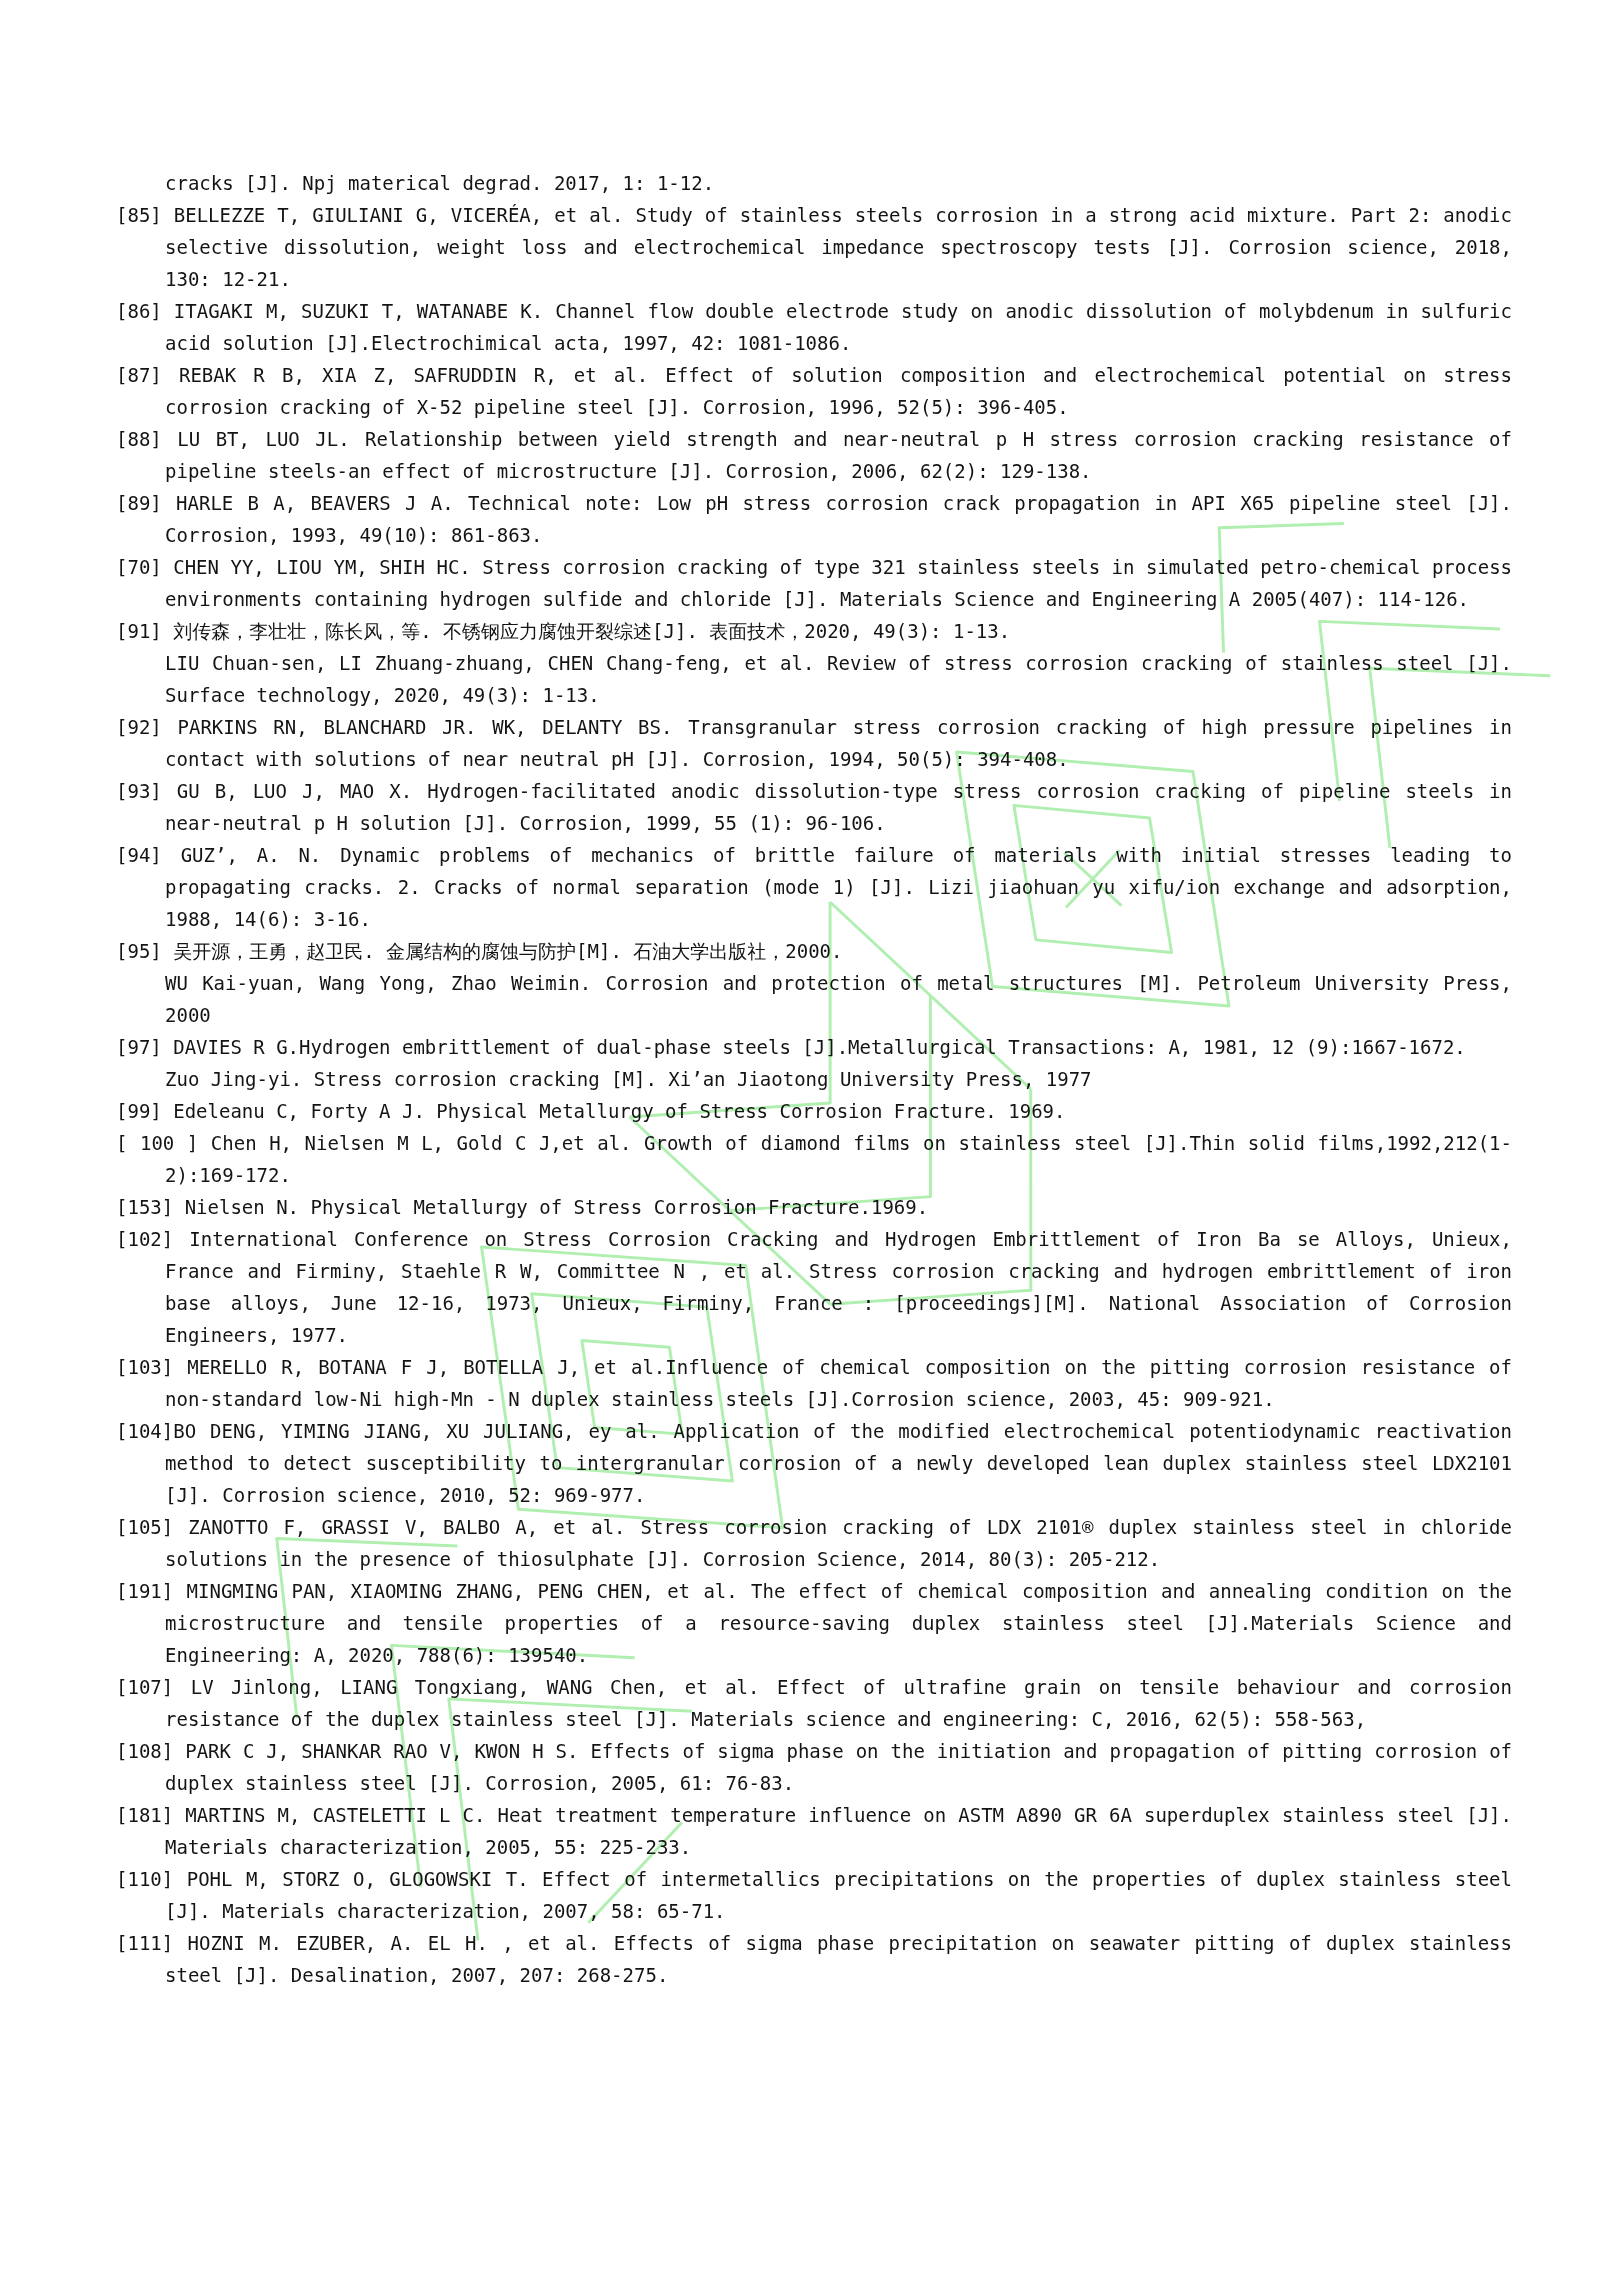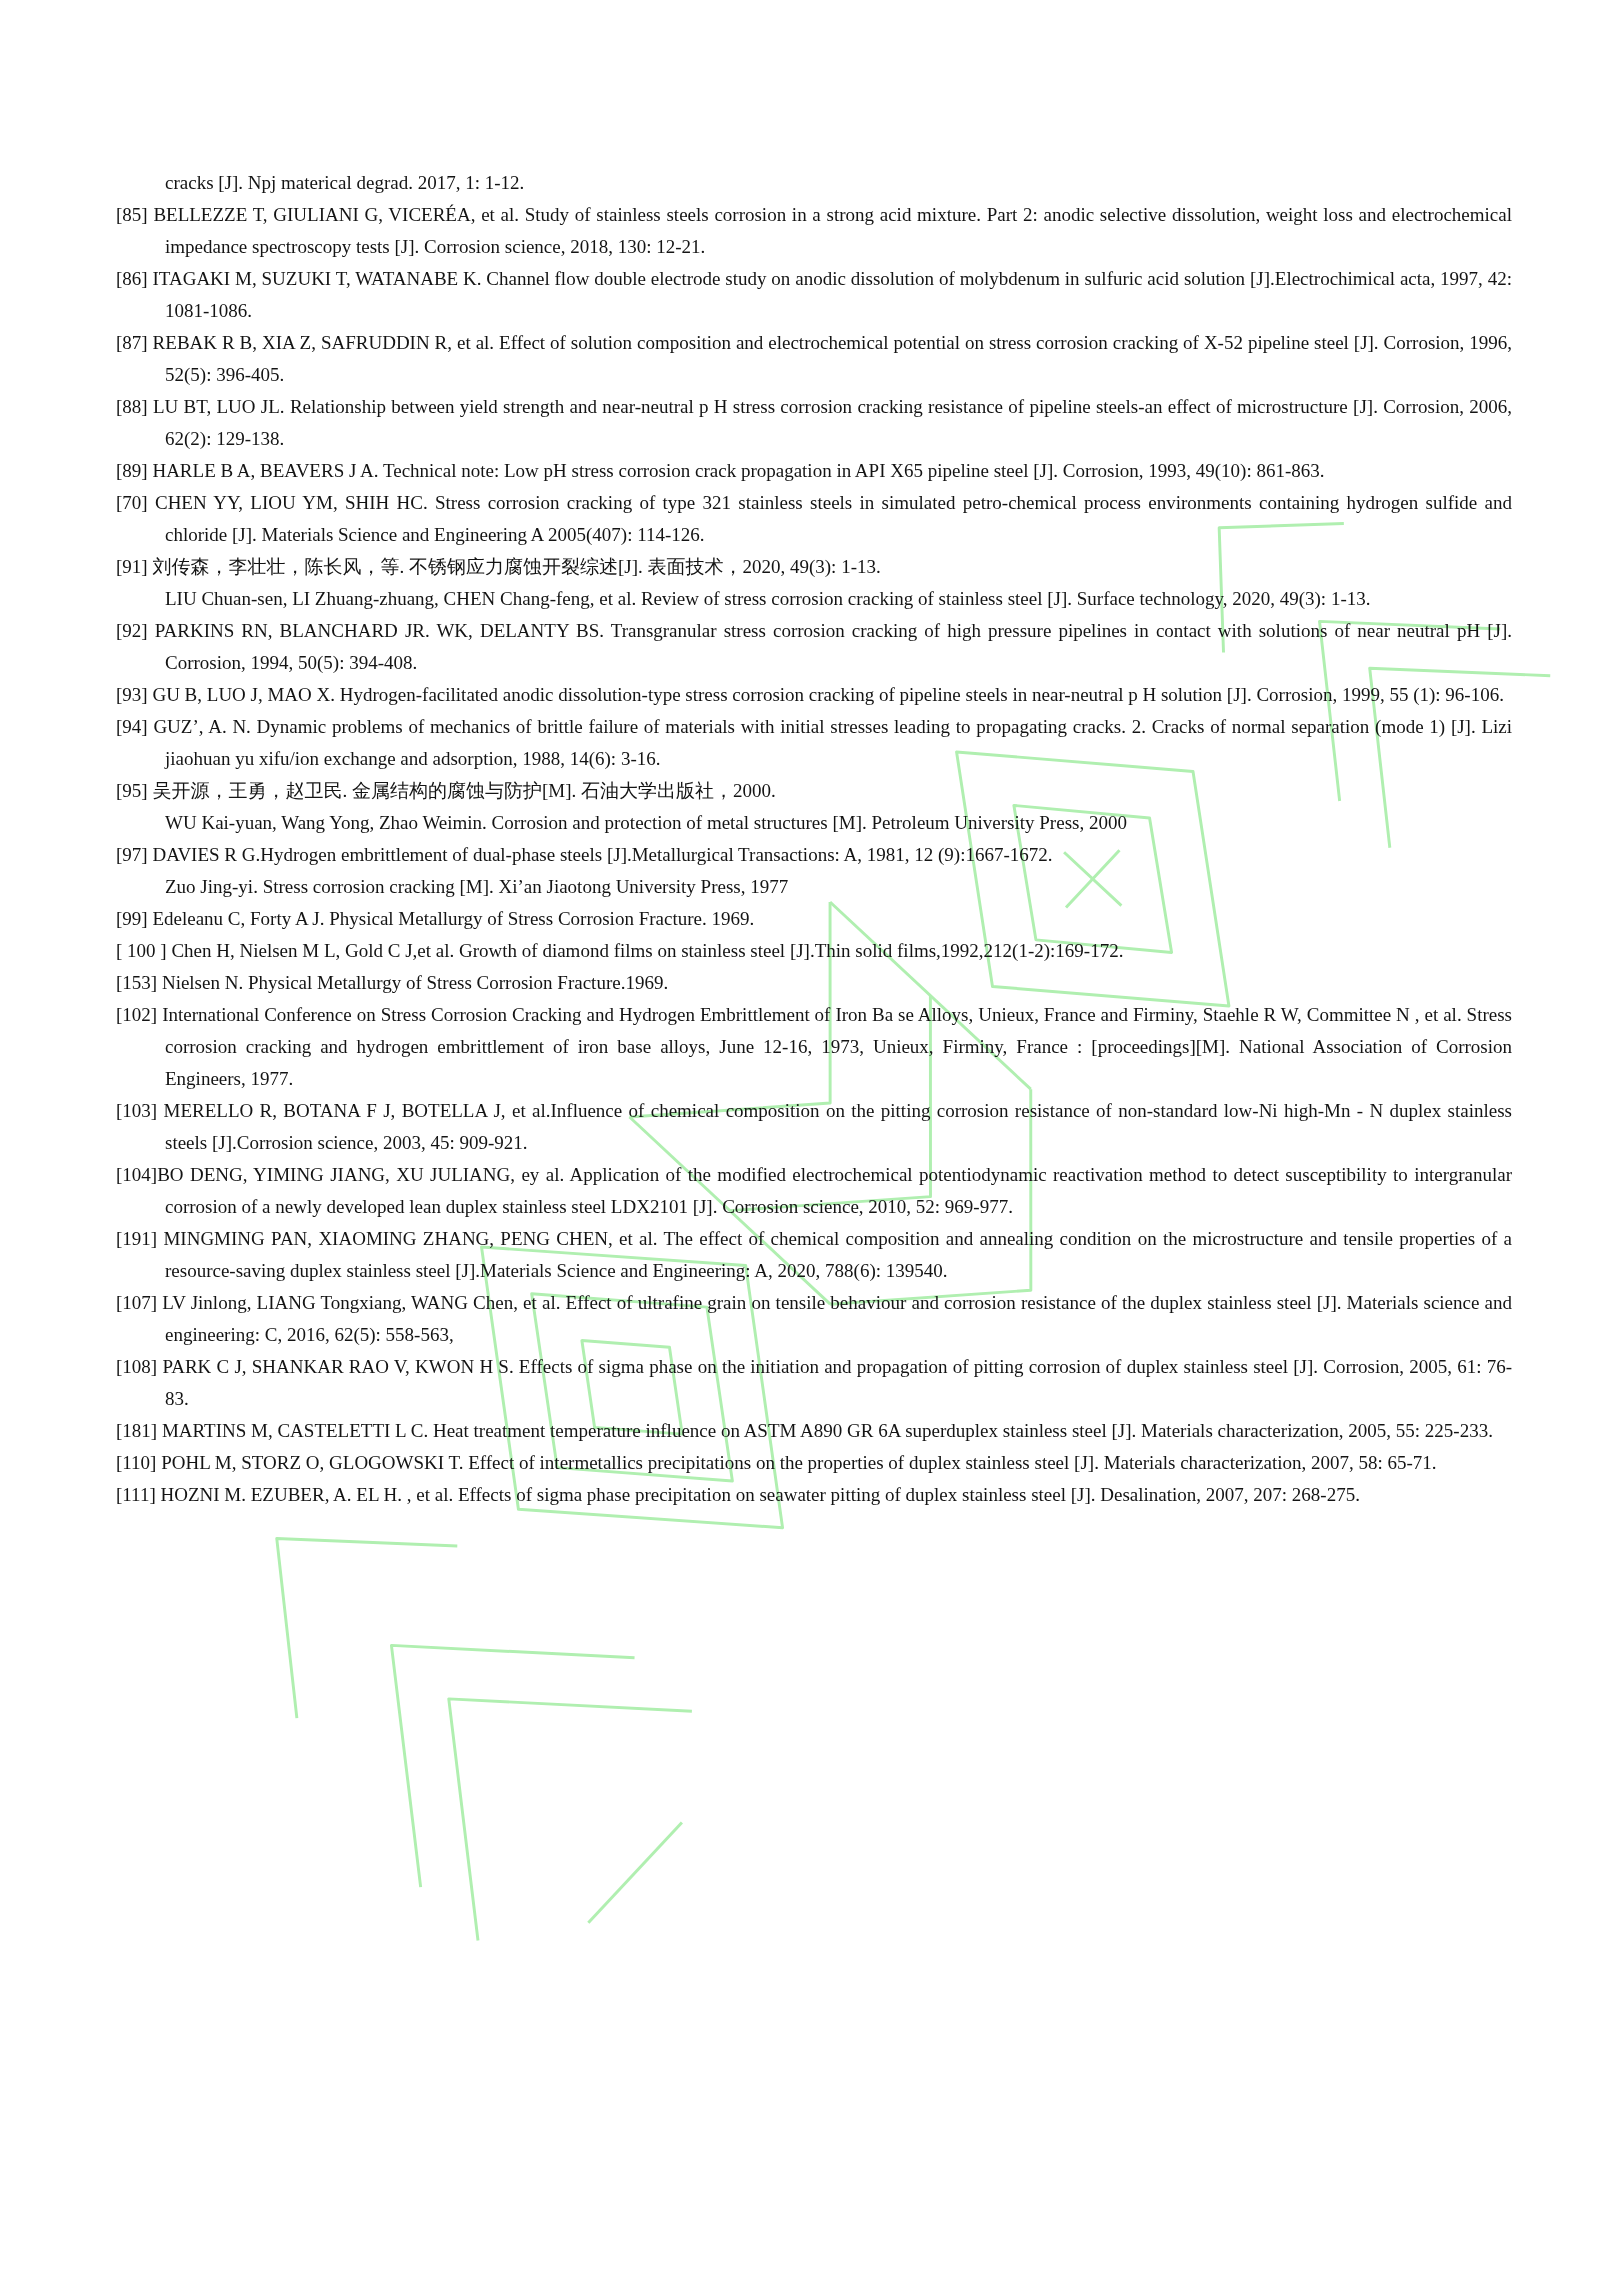--- a/index.html
+++ b/index.html
@@ -22,21 +22,21 @@
     z-index: 0;
   }
   .content {
     position: absolute;
     left: 116px;
     top: 167px;
     width: 1396px;
     z-index: 1;
   }
   .ref { margin: 0; }
-  .block { margin: 0; text-align: justify; font-family: Liberation Serif, serif; }
+  .block { margin: 0; text-align: justify; }
   .block.first { padding-left: 49px; text-indent: -49px; }
   .block.cont  { padding-left: 49px; }
   .num { white-space: pre; }
 </style>
 </head>
 <body>
 
 <div class="page">
 
   <svg class="watermark" viewBox="0 0 1654 2339" xmlns="http://www.w3.org/2000/svg" aria-hidden="true">
@@ -134,20 +134,23 @@
       <div class="ref">
         <p class="block first"><span class="num">[102] </span>International Conference on Stress Corrosion Cracking and Hydrogen Embrittlement of Iron Ba se Alloys, Unieux, France and Firminy,  Staehle R W, Committee N , et al. Stress corrosion cracking and hydrogen embrittlement of iron base alloys, June 12-16, 1973, Unieux, Firminy, France : [proceedings][M]. National Association of Corrosion Engineers, 1977.</p>
       </div>
       <div class="ref">
         <p class="block first"><span class="num">[103] </span>MERELLO R, BOTANA F J, BOTELLA J, et al.Influence of chemical composition on the pitting corrosion resistance of non-standard low-Ni high-Mn - N duplex stainless steels [J].Corrosion science, 2003, 45: 909-921.</p>
       </div>
       <div class="ref">
         <p class="block first"><span class="num">[104]</span>BO DENG, YIMING JIANG, XU JULIANG, ey al. Application of the modified electrochemical potentiodynamic reactivation method to detect susceptibility to intergranular corrosion of a newly developed lean duplex stainless steel LDX2101 [J]. Corrosion science, 2010, 52: 969-977.</p>
       </div>
       <div class="ref">
+        <p class="block first"><span class="num">[105] </span>ZANOTTO F, GRASSI V, BALBO A, et al. Stress corrosion cracking of LDX 2101® duplex stainless steel in chloride solutions in the presence of thiosulphate [J]. Corrosion Science, 2014, 80(3): 205-212.</p>
+      </div>
+      <div class="ref">
         <p class="block first"><span class="num">[191] </span>MINGMING PAN, XIAOMING ZHANG, PENG CHEN, et al. The effect of chemical composition and annealing condition on the microstructure and tensile properties of a resource-saving duplex stainless steel [J].Materials Science and Engineering: A, 2020, 788(6): 139540.</p>
       </div>
       <div class="ref">
         <p class="block first"><span class="num">[107] </span>LV Jinlong, LIANG Tongxiang, WANG Chen, et al. Effect of ultrafine grain on tensile behaviour and corrosion resistance of the duplex stainless steel [J]. Materials science and engineering: C, 2016, 62(5): 558-563,</p>
       </div>
       <div class="ref">
         <p class="block first"><span class="num">[108] </span>PARK C J, SHANKAR RAO V, KWON H S. Effects of sigma phase on the initiation and propagation of pitting corrosion of duplex stainless steel [J]. Corrosion, 2005, 61: 76-83.</p>
       </div>
       <div class="ref">
         <p class="block first"><span class="num">[181] </span>MARTINS M, CASTELETTI L C. Heat treatment temperature influence on ASTM A890 GR 6A superduplex stainless steel [J]. Materials characterization, 2005, 55: 225-233.</p>

